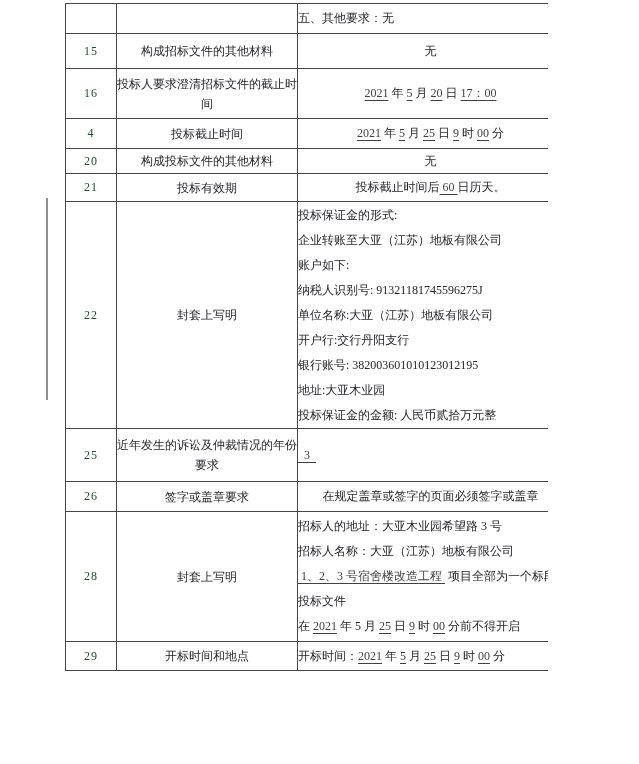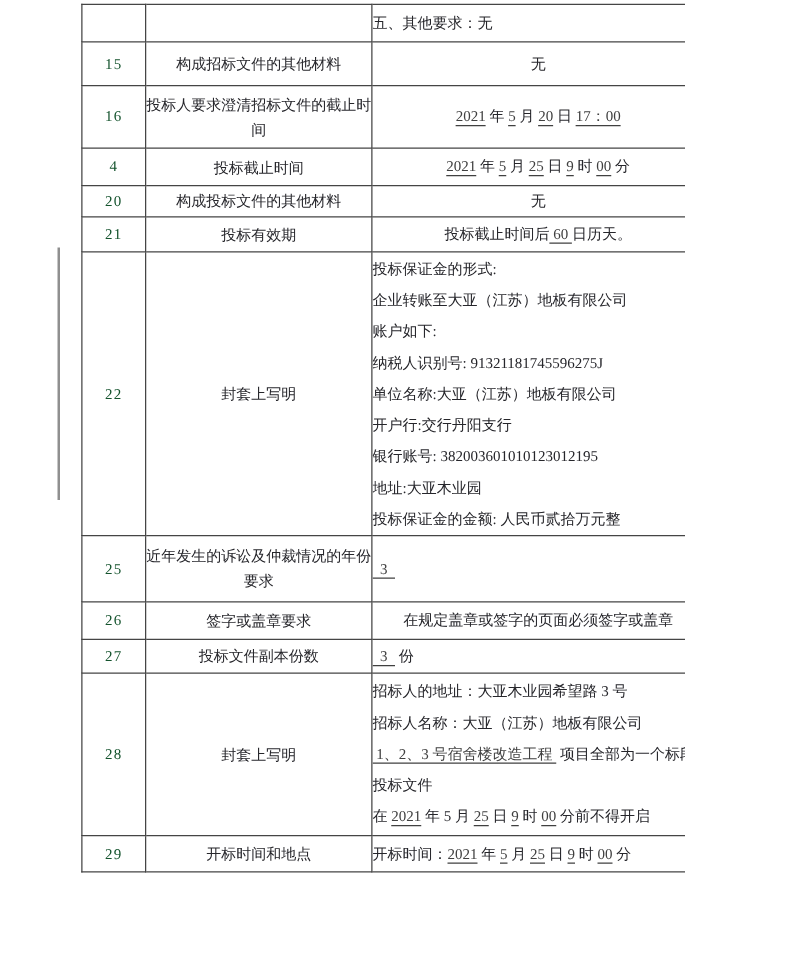--- a/index.html
+++ b/index.html
@@ -155,29 +155,20 @@
     <tr class="rh10">
       <td class="c-no">26</td>
       <td class="c-label">
             <div>签字或盖章要求</div>
           </td>
       <td class="c-val val-center">
         <span>在规定盖章或签字的页面必须签字或盖章</span>
       </td>
     </tr>
 
-    <tr class="rh11">
-      <td class="c-no">27</td>
-      <td class="c-label">
-            <div>投标文件副本份数</div>
-          </td>
-      <td class="c-val val-left">
-        <span class="u">&nbsp;&nbsp;3&nbsp;&nbsp;</span><span> 份</span>
-      </td>
-    </tr>
 
     <tr class="rh12">
       <td class="c-no">28</td>
       <td class="c-label">
             <div>封套上写明</div>
           </td>
       <td class="c-val val-left val-multi">
         <div class="vline"><span>招标人的地址：大亚木业园希望路 3 号</span></div>
         <div class="vline"><span>招标人名称：大亚（江苏）地板有限公司</span></div>
         <div class="vline"><span class="u">&nbsp;1、2、3 号宿舍楼改造工程&nbsp;</span><span> 项目全部为一个标段投标文件</span></div>

